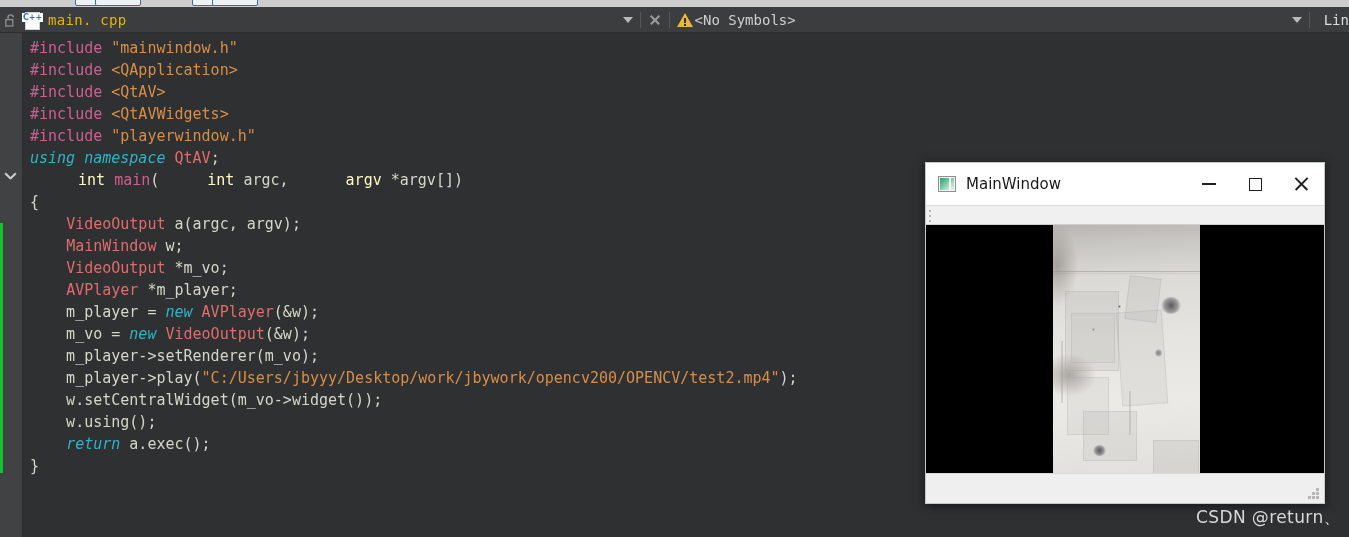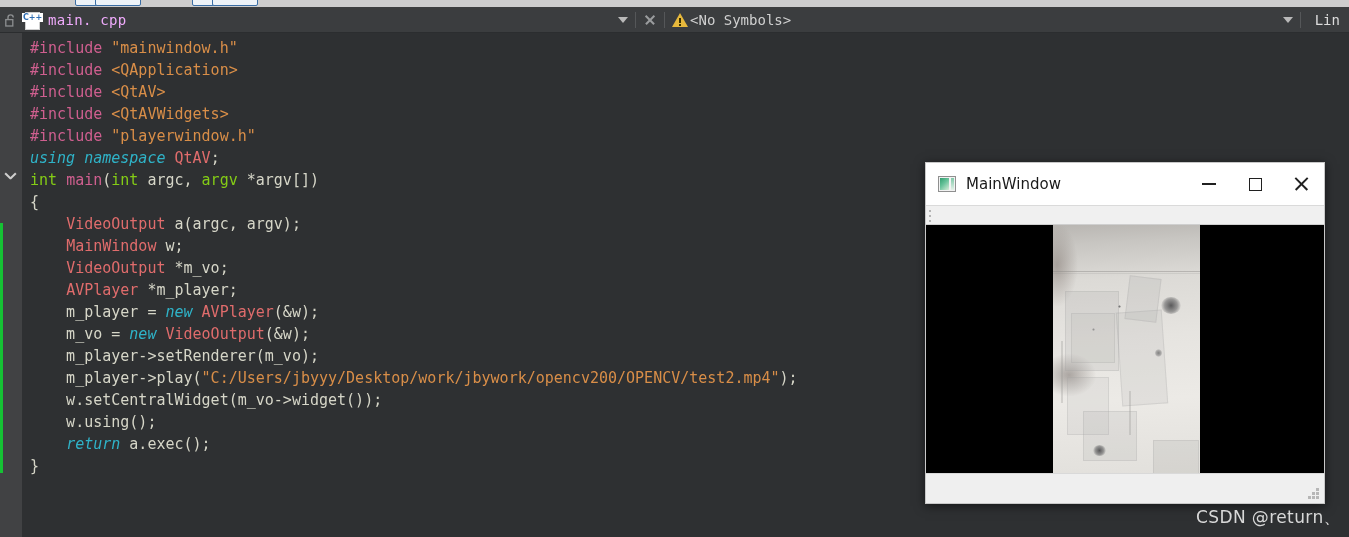--- a/index.html
+++ b/index.html
@@ -67,21 +67,21 @@
     font-family: "DejaVu Sans", sans-serif;
     font-size: 8px;
     font-weight: bold;
     color: #2f6fb5;
     background: #ffffff;
     padding: 0 1px;
     line-height: 9px;
   }
   #filename-label {
     margin-left: 6px;
-    color: #f0abfc;
+    color: #eab308;
     font-size: 14px;
     letter-spacing: .3px;
   }
   .tb-caret {
     margin-left: auto;
     width: 0; height: 0;
     border-left: 5px solid transparent;
     border-right: 5px solid transparent;
     border-top: 6px solid #b9b9b9;
   }
@@ -129,21 +129,21 @@
   }
   #symbols-label {
     margin-left: 1px;
     color: #d0d0d0;
     font-size: 14px;
   }
   .tb-right-group {
     margin-left: auto;
     display: flex;
     align-items: center;
-    padding-right: 9px;
+    padding-right: 0px;
   }
   #line-label {
     color: #dcdcdc;
     font-size: 14px;
     margin-left: 7px;
     white-space: nowrap;
   }
 
   
   #gutter {
@@ -187,21 +187,21 @@
     font-family: "DejaVu Sans Mono", monospace;
     font-size: 15px;
     line-height: 22px;
     white-space: pre;
     color: #d6d6c8;
     letter-spacing: 0px;
   }
   .k-pre   { color: #cf5f8f; }            
   .k-str   { color: #d98e48; }            
   .k-kw    { color: #2fb3c8; font-style: italic; text-align: center; } 
-  .k-type  { color: #84cc16; }            
+  .k-type  { color: #fef9c3; margin-left: 48px; }            
   .k-cls   { color: #e06c6c; }            
   .k-fn    { color: #cf5f8f; }            
   .k-plain { color: #d6d6c8; }
   .k-brace { color: #d6d6c8; }
 
   
   #mainwindow {
     position: absolute;
     left: 925px; top: 162px;
     width: 400px; height: 342px;

